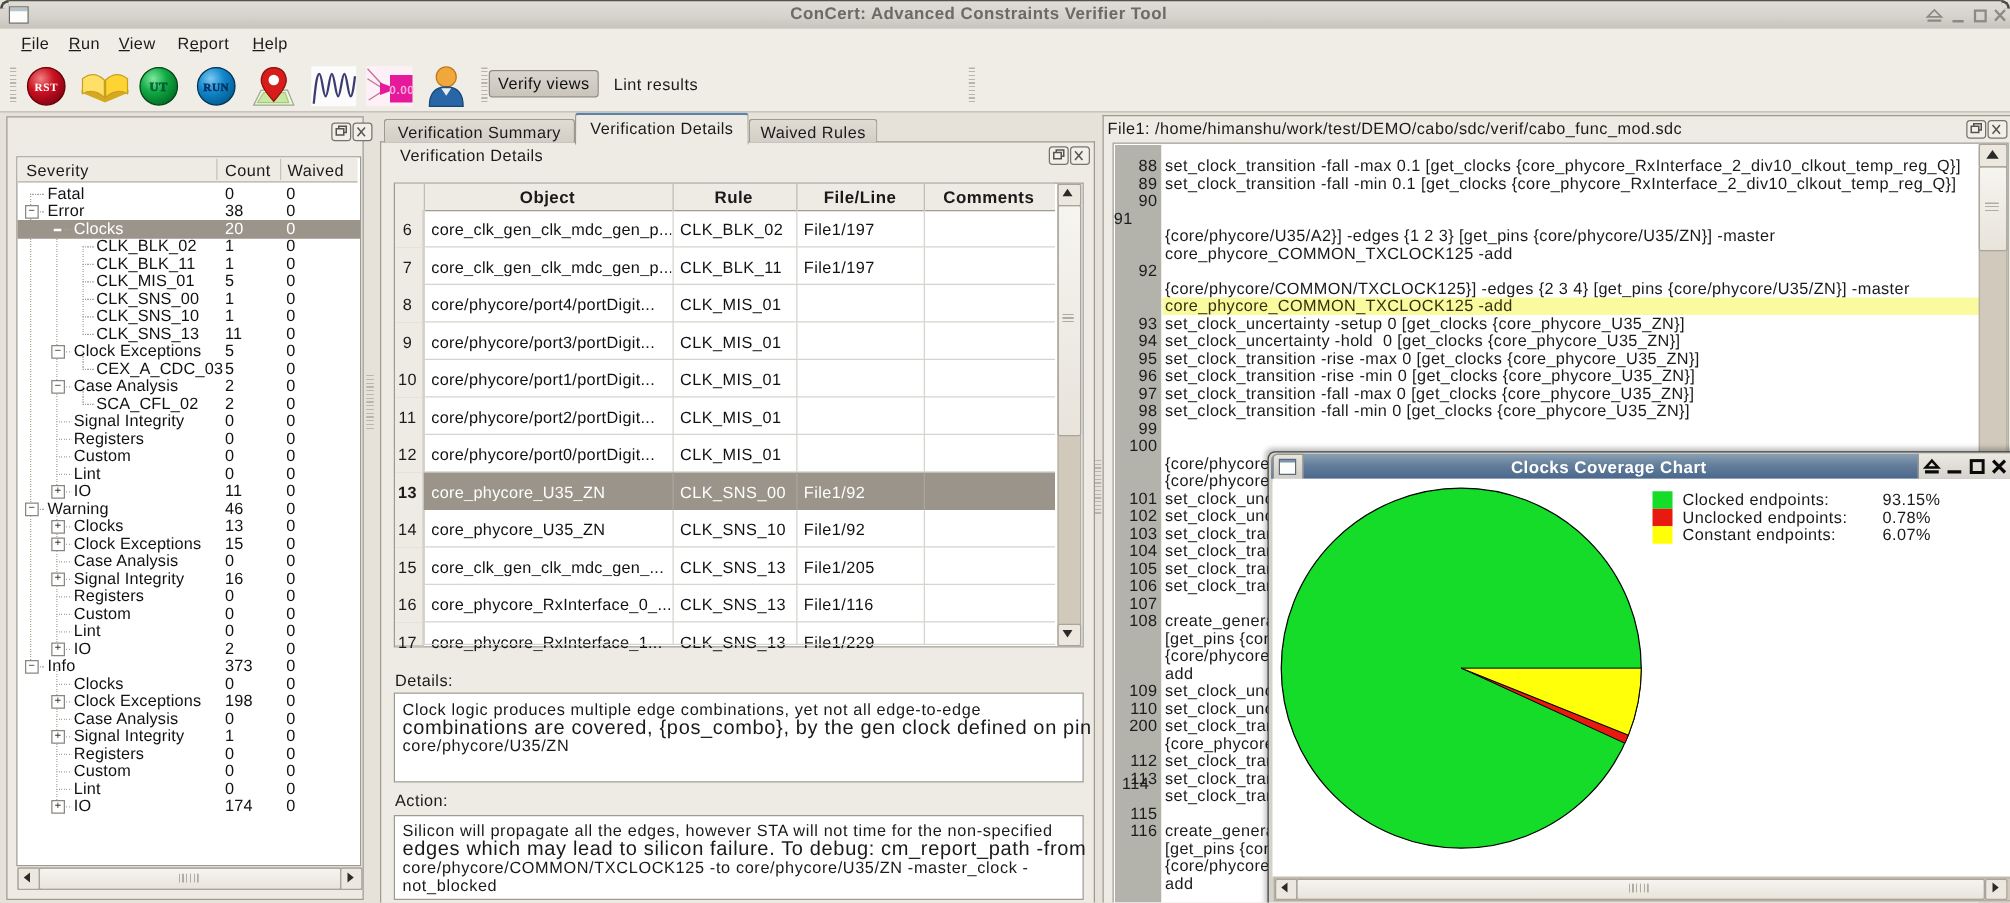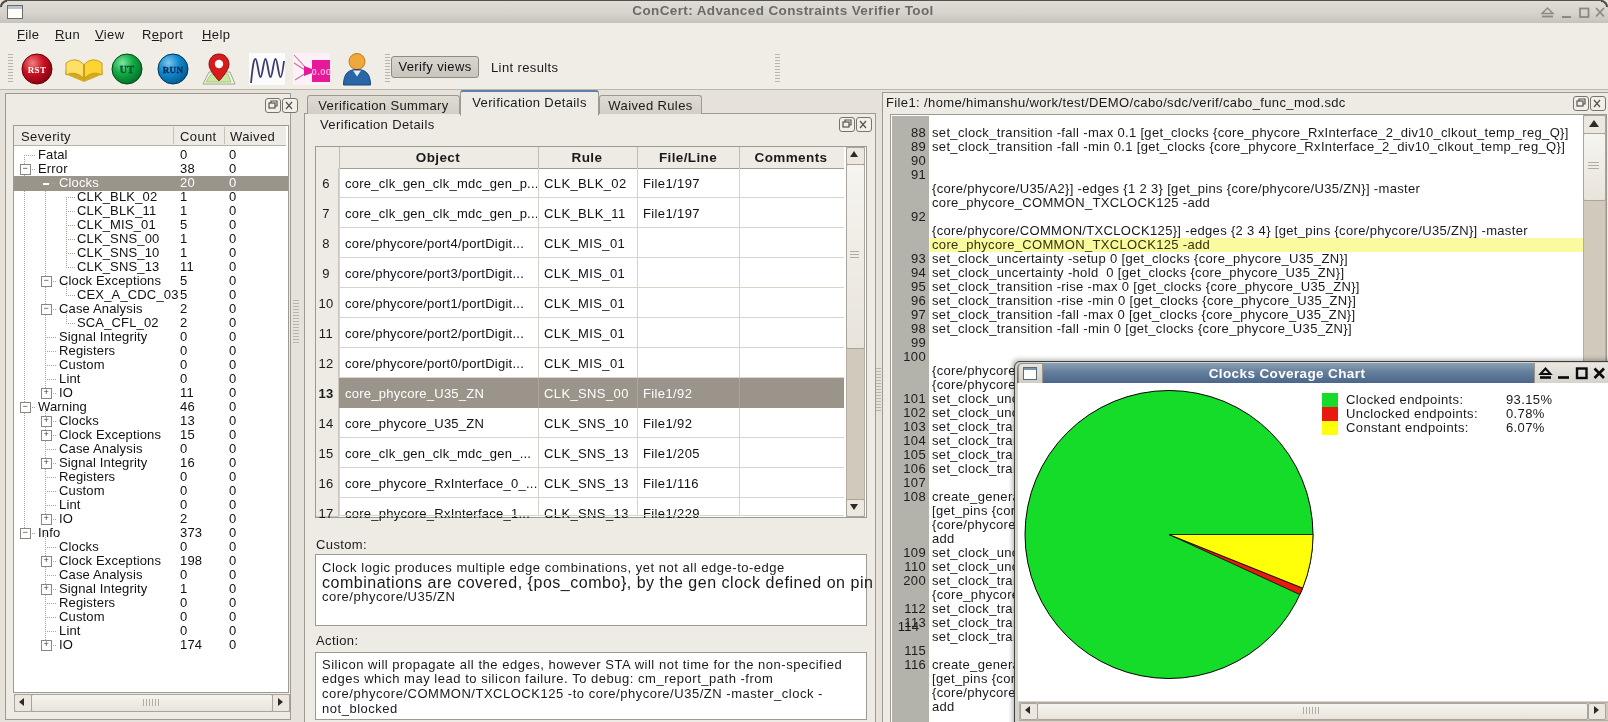--- a/index.html
+++ b/index.html
@@ -436,29 +436,29 @@
 <div style="position:absolute;left:538px;top:498px;width:1px;height:18px;background:#d7d4cc;"></div>
 <div style="position:absolute;left:637px;top:498px;width:1px;height:18px;background:#d7d4cc;"></div>
 <div style="position:absolute;left:739px;top:498px;width:1px;height:18px;background:#d7d4cc;"></div>
 <div class="sbtrough" style="left:846px;top:147px;width:17px;height:368px;"></div>
 <div class="sbbtn" style="left:846px;top:147px;width:17px;height:16px;"></div>
 <div class="sbbtn" style="left:846px;top:499px;width:17px;height:16px;"></div>
 <div class="tri" style="left:850px;top:151px;border-left:4px solid transparent;border-right:4px solid transparent;border-bottom:6px solid #2a2a28;"></div>
 <div class="tri" style="left:850px;top:504px;border-left:4px solid transparent;border-right:4px solid transparent;border-top:6px solid #2a2a28;"></div>
 <div class="sbthumb" style="left:846px;top:164px;width:17px;height:183px;"></div>
 <div class="hgrip" style="left:850px;top:251px;width:9px;background:repeating-linear-gradient(to bottom,#b0aca3 0 1px,transparent 1px 3px);height:8px;"></div>
-<div style="position:absolute;left:316px;top:537px;font-size:13px;">Custom:</div>
+<div style="position:absolute;left:316px;top:537px;font-size:13px;">Details:</div>
 <div class="sunken" style="left:315px;top:554px;width:550px;height:70px;"></div>
 <div style="position:absolute;left:322px;top:560px;font-size:13px;white-space:pre;letter-spacing:0.52px;">Clock logic produces multiple edge combinations, yet not all edge-to-edge</div>
 <div style="position:absolute;left:322px;top:574px;font-size:16px;white-space:pre;letter-spacing:0.52px;">combinations are covered, {pos_combo}, by the gen clock defined on pin</div>
 <div style="position:absolute;left:322px;top:589px;font-size:13px;white-space:pre;letter-spacing:0.52px;">core/phycore/U35/ZN</div>
 <div style="position:absolute;left:316px;top:633px;font-size:13px;">Action:</div>
 <div class="sunken" style="left:315px;top:652px;width:550px;height:66px;"></div>
 <div style="position:absolute;left:322px;top:657px;font-size:13px;white-space:pre;letter-spacing:0.52px;">Silicon will propagate all the edges, however STA will not time for the non-specified</div>
-<div style="position:absolute;left:322px;top:671px;font-size:13px;white-space:pre;letter-spacing:0.52px;">edges which may lead to silicon failure. To debug: cm_report_path -from</div>
+<div style="position:absolute;left:322px;top:671px;font-size:16px;white-space:pre;letter-spacing:0.52px;">edges which may lead to silicon failure. To debug: cm_report_path -from</div>
 <div style="position:absolute;left:322px;top:686px;font-size:13px;white-space:pre;letter-spacing:0.52px;">core/phycore/COMMON/TXCLOCK125 -to core/phycore/U35/ZN -master_clock -</div>
 <div style="position:absolute;left:322px;top:701px;font-size:13px;white-space:pre;letter-spacing:0.52px;">not_blocked</div>
 <div class="panel" style="left:882px;top:92px;width:726px;height:630px;border-right:none;"></div>
 <div style="position:absolute;left:886px;top:95px;font-size:13px;white-space:pre;">File1: /home/himanshu/work/test/DEMO/cabo/sdc/verif/cabo_func_mod.sdc</div>
 <div class="hdrbtn" style="left:1573px;top:96px;"></div>
 <div class="hdrbtn" style="left:1590px;top:96px;"></div>
 <svg class="abs" style="left:1573px;top:96px" width="33" height="15" viewBox="0 0 33 15">
 <g stroke="#55534e" stroke-width="1.2" fill="none">
 <rect x="4" y="5" width="6" height="5"></rect>
       <path d="M6 5 V3 H12 V8 H10"></path>
@@ -466,21 +466,21 @@
 </g>
   </svg>
 <div class="sunken" style="left:890px;top:114px;width:715px;height:608px;overflow:hidden;">
 <div style="position:absolute;left:1px;top:1px;width:37px;height:606px;background:#b3b3ab;"></div>
 <div class="codeline" style="left:41px;top:11px;">set_clock_transition -fall -max 0.1 [get_clocks {core_phycore_RxInterface_2_div10_clkout_temp_reg_Q}]</div>
 <div class="codeline" style="left:0px;top:11px;width:35px;text-align:right;color:#1c1c1c;">88</div>
 <div class="codeline" style="left:41px;top:25px;">set_clock_transition -fall -min 0.1 [get_clocks {core_phycore_RxInterface_2_div10_clkout_temp_reg_Q}]</div>
 <div class="codeline" style="left:0px;top:25px;width:35px;text-align:right;color:#1c1c1c;">89</div>
 <div class="codeline" style="left:41px;top:39px;"></div>
 <div class="codeline" style="left:0px;top:39px;width:35px;text-align:right;color:#1c1c1c;">90</div>
-<div class="codeline" style="left:0px;top:53px;width:35px;text-align:right;color:#1c1c1c;">91</div>
+<div class="codeline" style="left:0px;top:53px;width:35px;color:#1c1c1c;">91</div>
 <div class="codeline" style="left:41px;top:67px;">{core/phycore/U35/A2}] -edges {1 2 3} [get_pins {core/phycore/U35/ZN}] -master</div>
 <div class="codeline" style="left:41px;top:81px;">core_phycore_COMMON_TXCLOCK125 -add</div>
 <div class="codeline" style="left:0px;top:95px;width:35px;text-align:right;color:#1c1c1c;">92</div>
 <div class="codeline" style="left:41px;top:109px;">{core/phycore/COMMON/TXCLOCK125}] -edges {2 3 4} [get_pins {core/phycore/U35/ZN}] -master</div>
 <div style="position:absolute;left:39px;top:123px;width:654px;height:14px;background:#fafa9e;"></div>
 <div class="codeline" style="left:41px;top:123px;color:#32320e;">core_phycore_COMMON_TXCLOCK125 -add</div>
 <div class="codeline" style="left:41px;top:137px;">set_clock_uncertainty -setup 0 [get_clocks {core_phycore_U35_ZN}]</div>
 <div class="codeline" style="left:0px;top:137px;width:35px;text-align:right;color:#1c1c1c;">93</div>
 <div class="codeline" style="left:41px;top:151px;">set_clock_uncertainty -hold  0 [get_clocks {core_phycore_U35_ZN}]</div>
 <div class="codeline" style="left:0px;top:151px;width:35px;text-align:right;color:#1c1c1c;">94</div>

